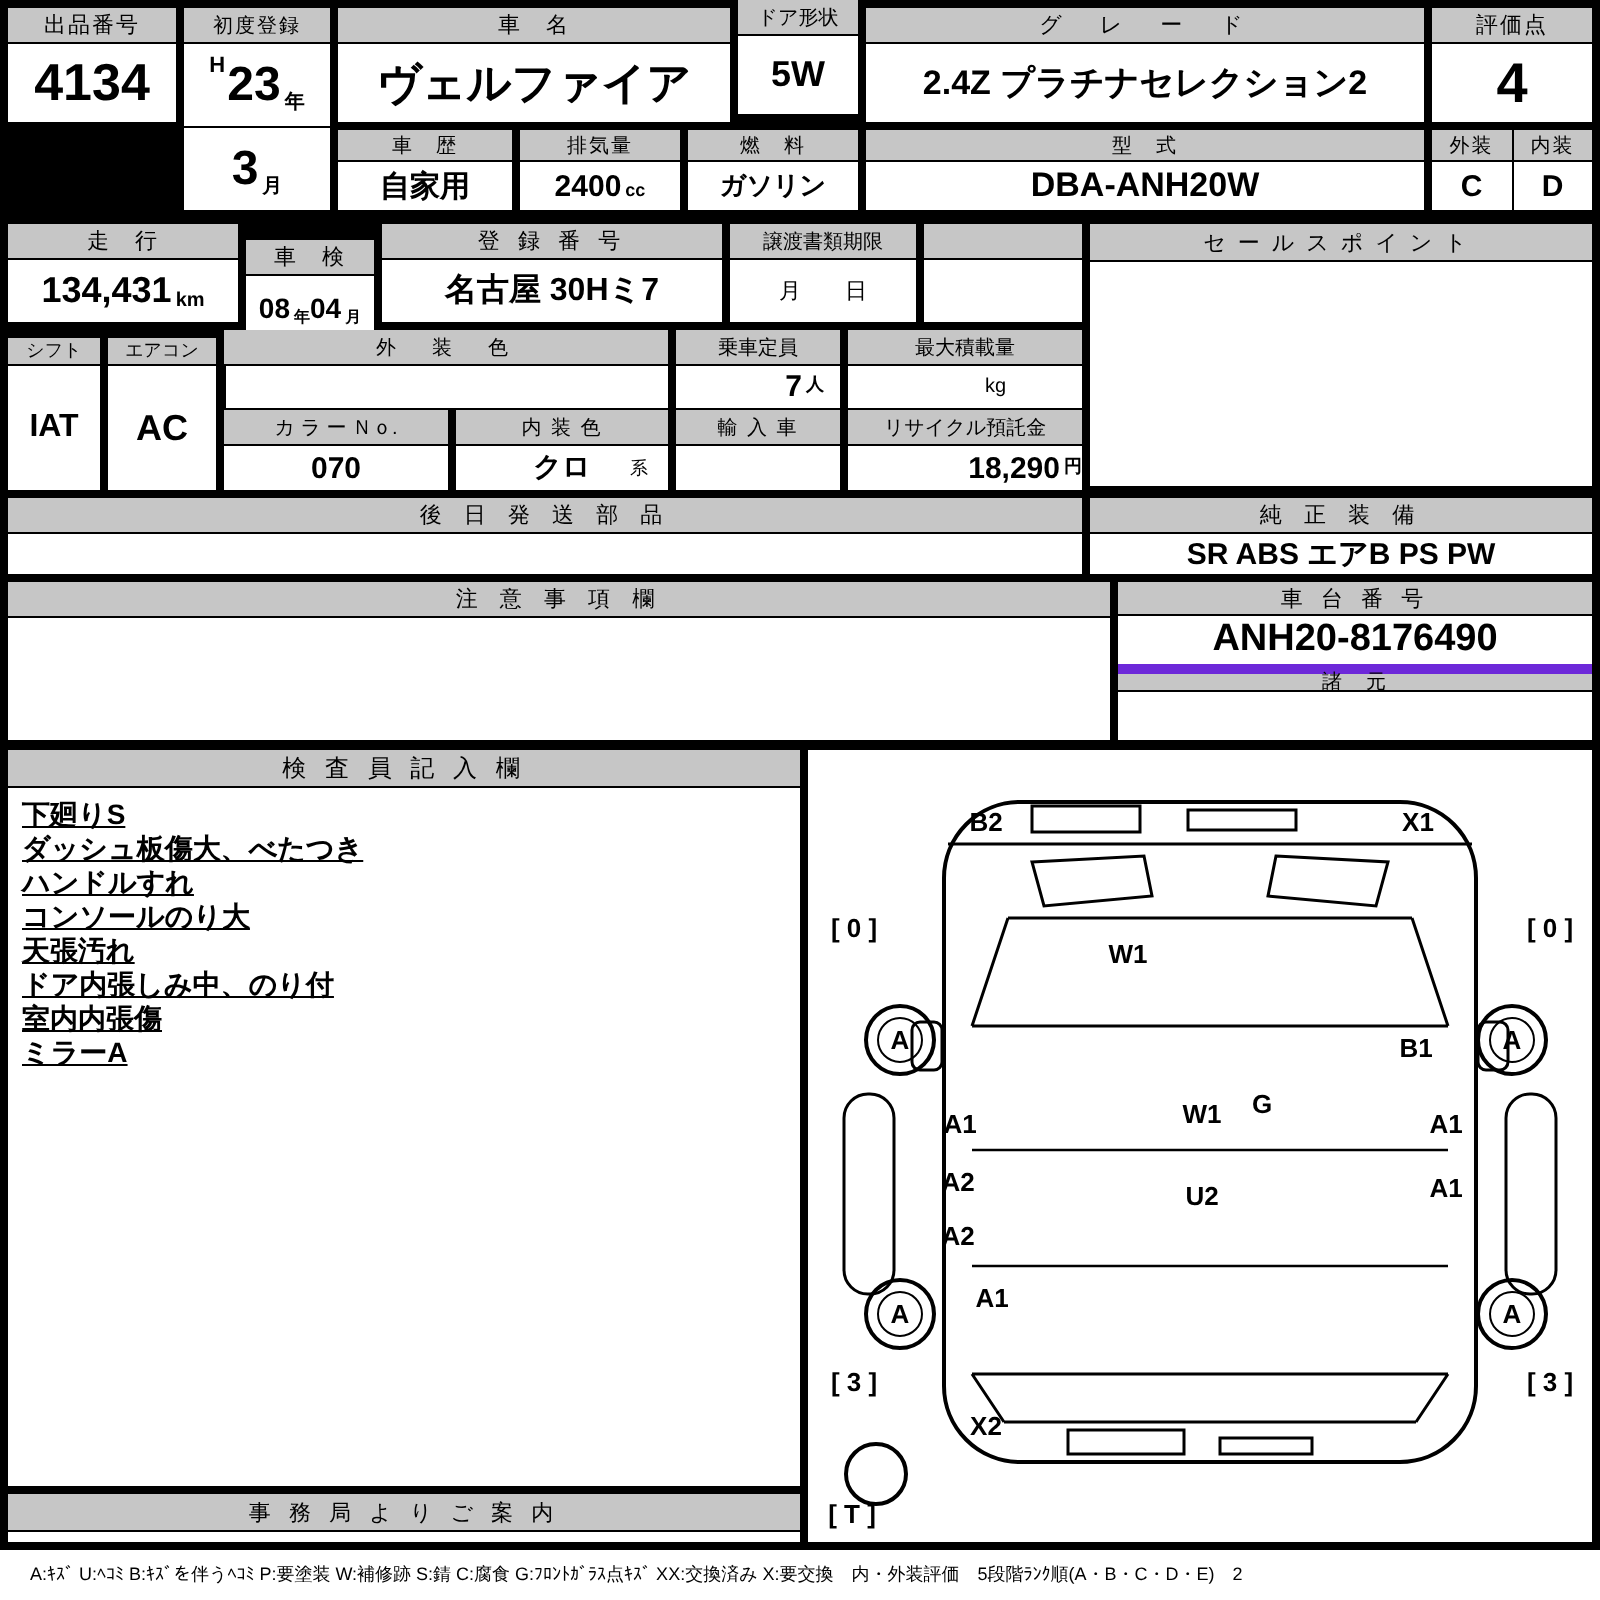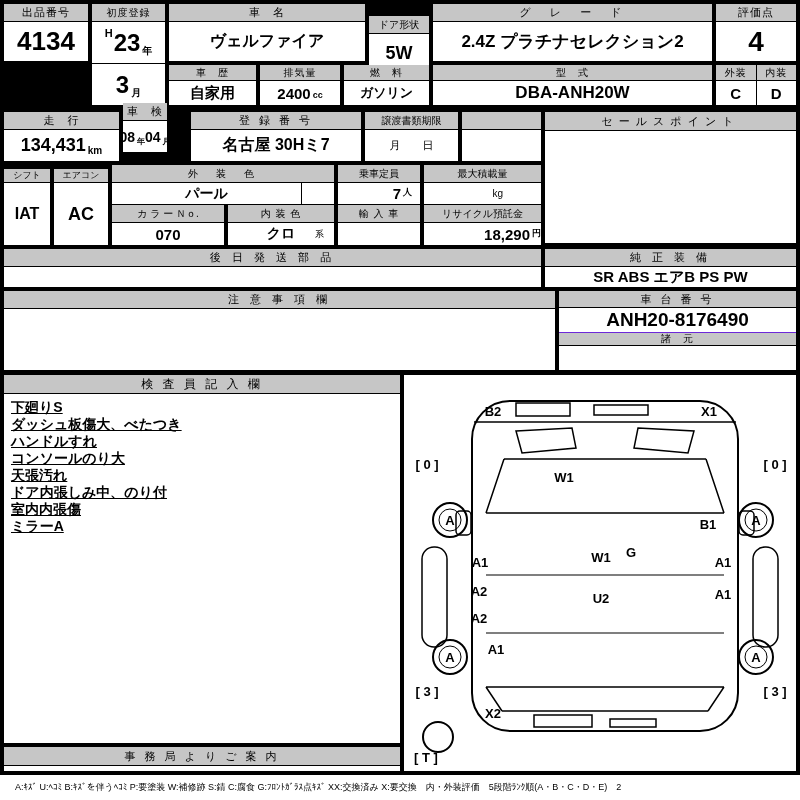--- a/index.html
+++ b/index.html
@@ -46,24 +46,24 @@
         <span class="unit unit-low">年</span>
     </div>
     <div class="vl">
       <span style="font-size:24px">3</span>
         <span class="unit unit-low">月</span>
     </div>
   </div>
 
   <div class="cell" style="left:169px;top:4px;width:196px;height:57px">
     <div class="hd">車　名</div>
-    <div class="vl" style="font-size:16px">ヴェルファイア</div>
-  </div>
-
-  <div class="cell" style="left:369px;top:16px;width:60px;height:57px">
+    <div class="vl" style="font-size:22px">ヴェルファイア</div>
+  </div>
+
+  <div class="cell" style="left:369px;top:0;width:60px;height:57px">
     <div class="hd" style="font-size:10px;letter-spacing:0">ドア形状</div>
     <div class="vl" style="font-size:18px">5W</div>
   </div>
 
   <div class="cell" style="left:433px;top:4px;width:279px;height:57px">
     <div class="hd" style="letter-spacing:4px">グ　レ　ー　ド</div>
     <div class="vl" style="font-size:17px">2.4Z プラチナセレクション2</div>
   </div>
 
   <div class="cell" style="left:716px;top:4px;width:80px;height:57px">
@@ -106,21 +106,21 @@
   </div>
 
   <div class="cell" style="left:4px;top:112px;width:115px;height:49px">
     <div class="hd">走　行</div>
     <div class="vl">
       <span style="font-size:18px">134,431</span>
         <span class="unit unit-low">km</span>
     </div>
   </div>
 
-  <div class="cell" style="left:123px;top:103px;width:44px;height:49px">
+  <div class="cell" style="left:123px;top:120px;width:64px;height:49px">
     <div class="hd">車　検</div>
     <div class="vl">
       <span style="font-size:14px">08</span>
         <span class="unit unit-low" style="font-size:8px">年</span>
         <span style="font-size:14px">04</span>
         <span class="unit unit-low" style="font-size:8px">月</span>
     </div>
   </div>
 
   <div class="cell" style="left:191px;top:112px;width:170px;height:49px">
@@ -149,21 +149,20 @@
   </div>
 
   <div class="cell" style="left:54px;top:169px;width:54px;height:76px">
     <div class="hd" style="height:14px;font-size:9px;letter-spacing:0">エアコン</div>
     <div class="vl" style="font-size:18px">AC</div>
   </div>
 
   <div class="cell" style="left:112px;top:165px;width:222px;height:39px">
     <div class="hd" style="letter-spacing:4px;font-size:10px">外　装　色</div>
     <div class="vrow">
-      <div class="vl" style="font-size:14px">パール</div>
       <div class="vl" style="flex:0 0 33px;border-left:1px solid #000"></div>
     </div>
   </div>
 
   <div class="cell" style="left:338px;top:165px;width:82px;height:39px">
     <div class="hd" style="font-size:10px;letter-spacing:0">乗車定員</div>
     <div class="vl" style="justify-content:flex-end;padding-right:8px">
       <span style="font-size:15px">7</span>
         <span class="unit unit-low" style="font-size:9px">人</span>
     </div>
@@ -214,21 +213,21 @@
   </div>
 
   <div class="cell" style="left:4px;top:291px;width:551px;height:79px">
     <div class="hd" style="letter-spacing:4px">注 意 事 項 欄</div>
     <div class="vl"></div>
   </div>
 
   <div class="cell" style="left:559px;top:291px;width:237px;height:79px">
     <div class="hd" style="height:17px;letter-spacing:3px">車 台 番 号</div>
     <div class="vl" style="flex:0 0 24px;font-size:19px">ANH20-8176490</div>
-    <div class="hd" style="height:14px;font-size:10px;border-top:1px solid #6d28d9">諸　元</div>
+    <div class="hd" style="height:14px;font-size:10px;border-top:5px solid #6d28d9">諸　元</div>
   </div>
 
   <div class="cell" style="left:4px;top:375px;width:396px;height:368px">
     <div class="hd" style="height:19px;font-size:12px;letter-spacing:3px">検 査 員 記 入 欄</div>
     <div id="notes-area">
         <div class="note-line">下廻りS</div>
         <div class="note-line">ダッシュ板傷大、べたつき</div>
         <div class="note-line">ハンドルすれ</div>
         <div class="note-line">コンソールのり大</div>
         <div class="note-line">天張汚れ</div>

